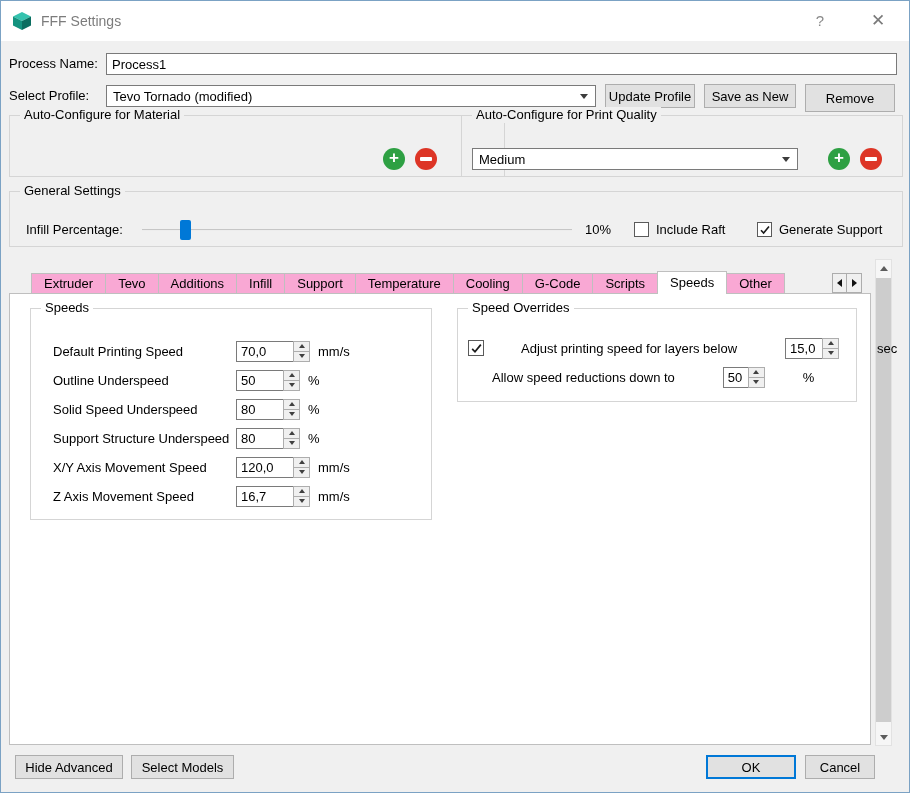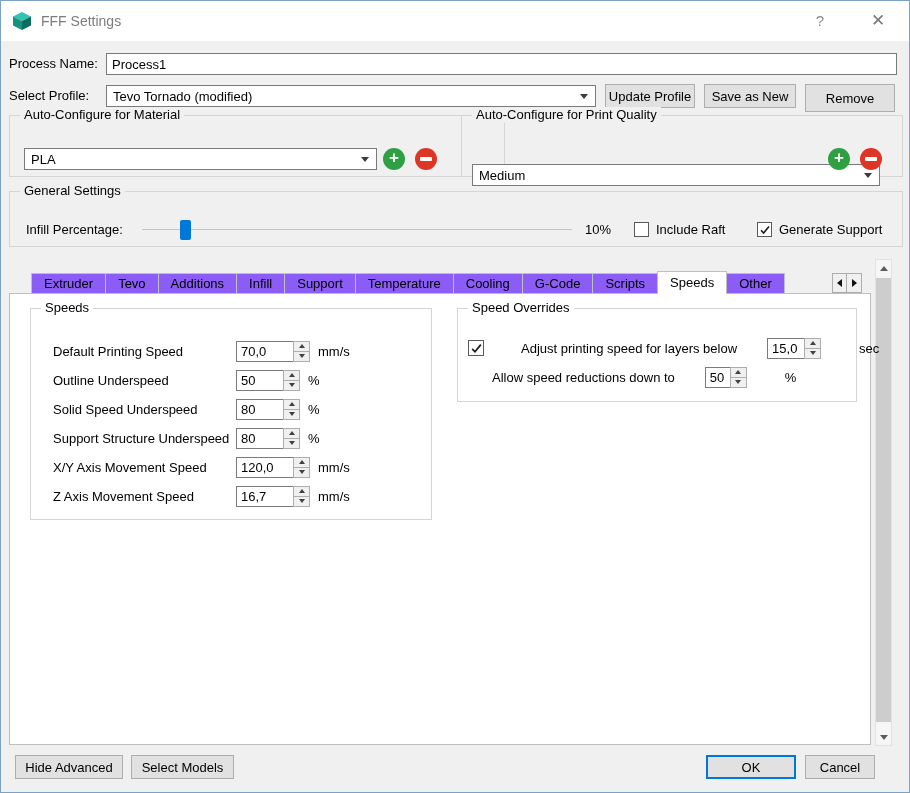--- a/index.html
+++ b/index.html
@@ -71,21 +71,21 @@
   }
   .spin-btns { width:17px; display:flex; flex-direction:column; border:1px solid #adadad; background:#f0f0f0; }
   .spin-btn { flex:1; display:flex; align-items:center; justify-content:center; }
   .spin-btn + .spin-btn { border-top:1px solid #adadad; }
   .tri-up { width:0; height:0; border-left:3px solid transparent; border-right:3px solid transparent; border-bottom:4px solid #404040; }
   .tri-down { width:0; height:0; border-left:3px solid transparent; border-right:3px solid transparent; border-top:4px solid #404040; }
   
   .tabbar { position:absolute; left:30px; top:270px; height:23px; display:flex; align-items:flex-end; z-index:2; }
   .tab {
     height:21px; line-height:19px; padding:0 12px;
-    background:#8b5cf6; border:1px solid #bfbfbf; border-left:none; white-space:nowrap;
+    background:#f9a8d4; border:1px solid #bfbfbf; border-left:none; white-space:nowrap;
   }
   .tab:first-child { border-left:1px solid #bfbfbf; }
   .tab.active {
     height:23px; line-height:21px; background:#fff;
     border:1px solid #bfbfbf; border-bottom:none; margin-left:-1px; position:relative; z-index:3;
   }
   .tab-scroll { position:absolute; left:831px; top:272px; display:flex; z-index:4; }
   .ts-btn { width:15px; height:20px; background:#f0f0f0; border:1px solid #adadad; display:flex; align-items:center; justify-content:center; }
   .ts-btn + .ts-btn { border-left:none; }
   .tri-left { width:0; height:0; border-top:4px solid transparent; border-bottom:4px solid transparent; border-right:5px solid #111; }
@@ -94,21 +94,21 @@
   .panel { position:absolute; left:8px; top:292px; width:862px; height:452px; background:#fff; border:1px solid #bfbfbf; z-index:1; }
   .speed-row { position:absolute; left:22px; display:flex; align-items:center; height:22px; }
   .sr-label { width:183px; white-space:nowrap; }
   .sr-unit { margin-left:8px; white-space:nowrap; }
   .ov-row { position:absolute; display:flex; align-items:center; height:22px;gap:30px; }
   .ov-check { position:relative; width:16px; height:16px; border:1px solid #5a5a5a; background:#fff; display:flex; align-items:center; justify-content:center; flex:0 0 auto; }
   .ov-check .checkmark { display:none; width:13px; height:13px; }
   .ov-check.checked .checkmark { display:block; }
   .ov-label { margin-left:7px; white-space:nowrap; }
   .ov-unit { margin-left:8px; white-space:nowrap; }
-  .ov-spin { margin-left:0; }
+  .ov-spin { margin-left:18px; }
   
   .vscroll { position:absolute; left:874px; top:258px; width:17px; height:487px; background:#f6f6f6; border:1px solid #e2e2e2; }
   .vs-btn { position:absolute; left:0; width:15px; height:16px; display:flex; align-items:center; justify-content:center; background:#f6f6f6; }
   .vs-up { top:0; }
   .vs-down { bottom:0; }
   .tri-up-s { width:0; height:0; border-left:4px solid transparent; border-right:4px solid transparent; border-bottom:5px solid #5c5c5c; }
   .tri-down-s { width:0; height:0; border-left:4px solid transparent; border-right:4px solid transparent; border-top:5px solid #5c5c5c; }
   .vs-thumb { position:absolute; left:0; top:18px; width:15px; height:444px; background:#cdcdcd; }
 </style>
 </head>
@@ -134,35 +134,31 @@
   <div class="combo" style="left:105px;top:84px;width:490px;height:22px">
     <span class="combo-text">Tevo Tornado (modified)</span>
     <span class="combo-arrow"></span>
   </div>
   <div class="btn" style="left:604px;top:83px;width:90px;height:24px">Update Profile</div>
   <div class="btn" style="left:703px;top:83px;width:92px;height:24px">Save as New</div>
   <div class="btn" style="left:804px;top:83px;width:90px;height:28px">Remove</div>
 
   <div class="groupbox" style="left:8px;top:114px;width:496px;height:62px">
     <span class="gb-title">Auto-Configure for Material</span>
-    <div class="combo" style="left:14px;top:32px;width:353px;height:22px">
-      <span class="combo-text">PLA</span>
-      <span class="combo-arrow"></span>
-    </div>
     <div class="roundbtn add" style="left:373px;top:32px">
       <span class="plus-glyph">+</span>
     </div>
     <div class="roundbtn remove" style="left:405px;top:32px">
       <span class="minus-bar"></span>
     </div>
   </div>
 
   <div class="groupbox" style="left:460px;top:114px;width:442px;height:62px">
     <span class="gb-title">Auto-Configure for Print Quality</span>
-    <div class="combo" style="left:10px;top:48px;width:408px;height:22px">
+    <div class="combo" style="left:10px;top:32px;width:326px;height:22px">
       <span class="combo-text">Medium</span>
       <span class="combo-arrow"></span>
     </div>
     <div class="roundbtn add" style="left:366px;top:32px">
       <span class="plus-glyph">+</span>
     </div>
     <div class="roundbtn remove" style="left:398px;top:32px">
       <span class="minus-bar"></span>
     </div>
   </div>

